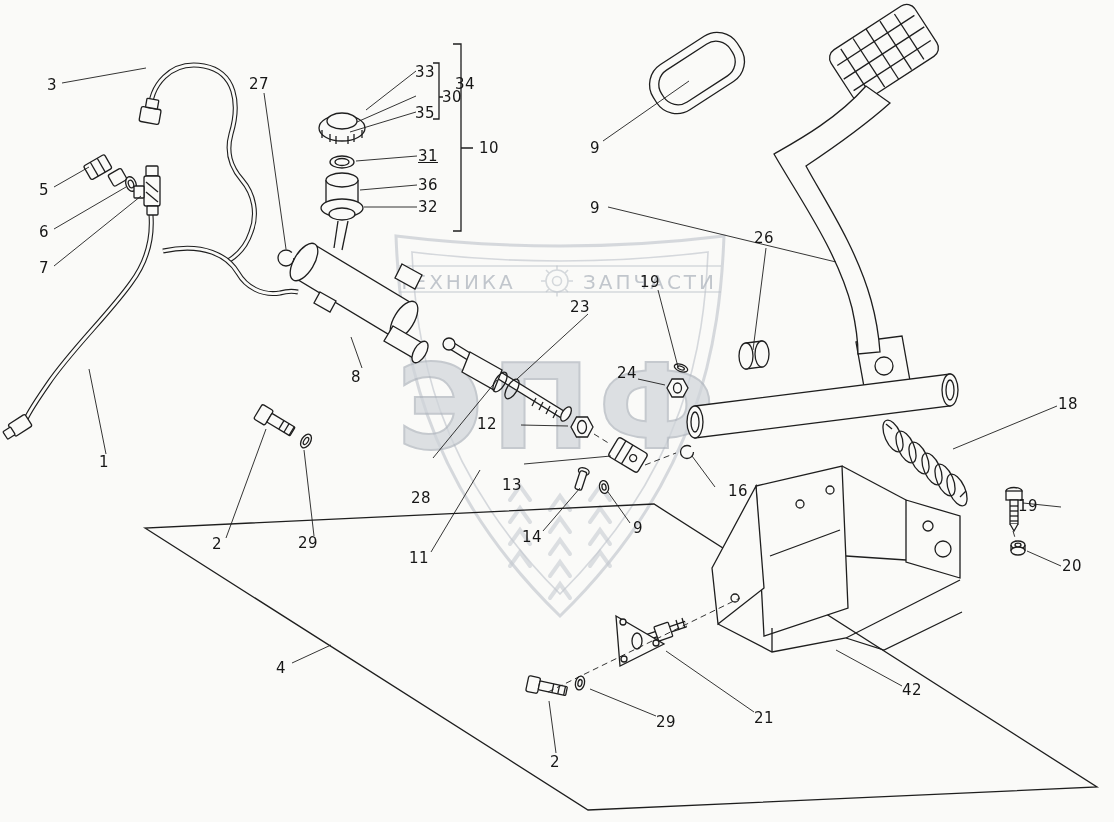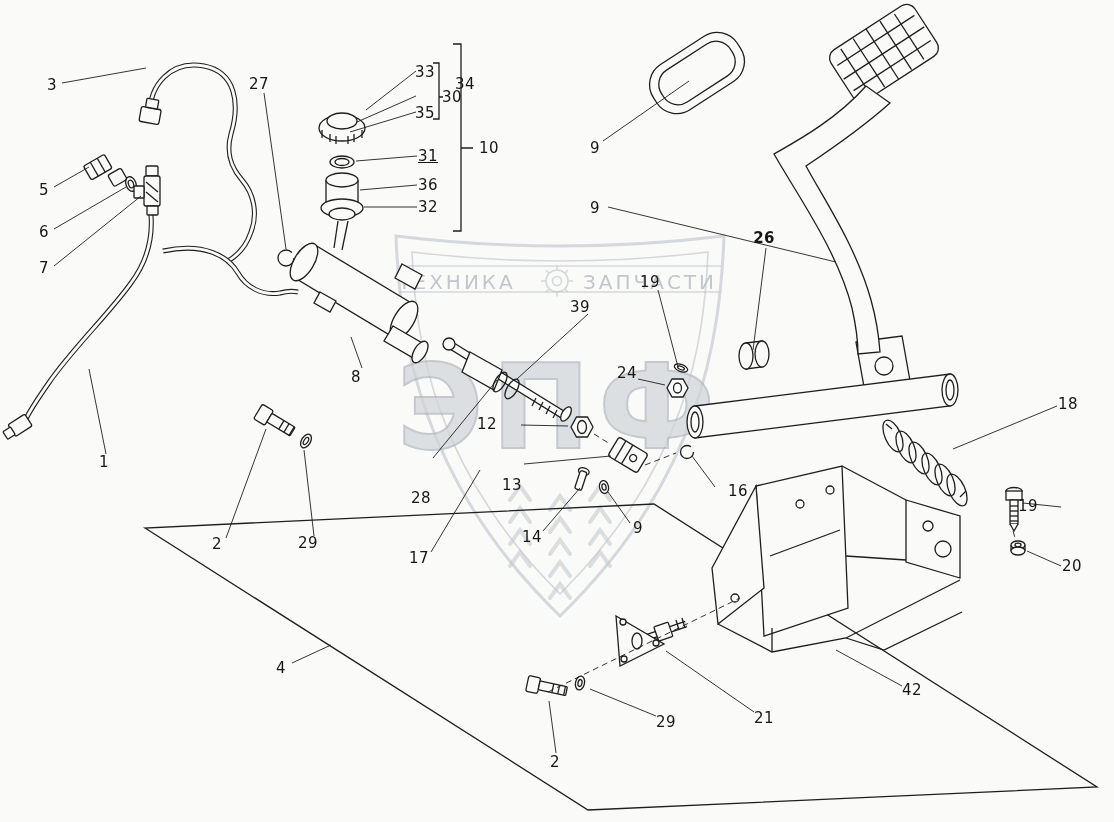--- a/index.html
+++ b/index.html
@@ -373,37 +373,37 @@
       <span class="part-label" style="left: 452px; top: 97px;">30</span>
       <span class="part-label" style="left: 428px; top: 156px; text-decoration: underline;">31</span>
       <span class="part-label" style="left: 489px; top: 148px;">10</span>
       <span class="part-label" style="left: 428px; top: 185px;">36</span>
       <span class="part-label" style="left: 428px; top: 207px;">32</span>
       <span class="part-label" style="left: 595px; top: 148px;">9</span>
       <span class="part-label" style="left: 44px; top: 190px;">5</span>
       <span class="part-label" style="left: 44px; top: 232px;">6</span>
       <span class="part-label" style="left: 44px; top: 268px;">7</span>
       <span class="part-label" style="left: 595px; top: 208px;">9</span>
-      <span class="part-label" style="left: 764px; top: 238px; font-weight: bold;">26</span>
+      <span class="part-label" style="left: 764px; top: 238px;">26</span>
       <span class="part-label" style="left: 650px; top: 282px;">19</span>
-      <span class="part-label" style="left: 580px; top: 307px;">39</span>
+      <span class="part-label" style="left: 580px; top: 307px;">23</span>
       <span class="part-label" style="left: 356px; top: 377px;">8</span>
       <span class="part-label" style="left: 627px; top: 373px;">24</span>
       <span class="part-label" style="left: 487px; top: 424px;">12</span>
       <span class="part-label" style="left: 1068px; top: 404px;">18</span>
       <span class="part-label" style="left: 104px; top: 462px;">1</span>
       <span class="part-label" style="left: 421px; top: 462px; margin-top: 36px;">28</span>
       <span class="part-label" style="left: 512px; top: 485px;">13</span>
       <span class="part-label" style="left: 722px; top: 491px; margin-left: 16px;">16</span>
       <span class="part-label" style="left: 1028px; top: 506px;">19</span>
       <span class="part-label" style="left: 638px; top: 528px;">9</span>
       <span class="part-label" style="left: 532px; top: 537px;">14</span>
       <span class="part-label" style="left: 217px; top: 544px;">2</span>
       <span class="part-label" style="left: 308px; top: 543px;">29</span>
       <span class="part-label" style="left: 1072px; top: 566px;">20</span>
-      <span class="part-label" style="left: 419px; top: 558px;">17</span>
+      <span class="part-label" style="left: 419px; top: 558px;">11</span>
       <span class="part-label" style="left: 281px; top: 668px;">4</span>
       <span class="part-label" style="left: 912px; top: 690px;">42</span>
       <span class="part-label" style="left: 764px; top: 718px;">21</span>
       <span class="part-label" style="left: 666px; top: 722px;">29</span>
       <span class="part-label" style="left: 555px; top: 762px;">2</span>
     </div>
 </div>
 
 </body></html>

